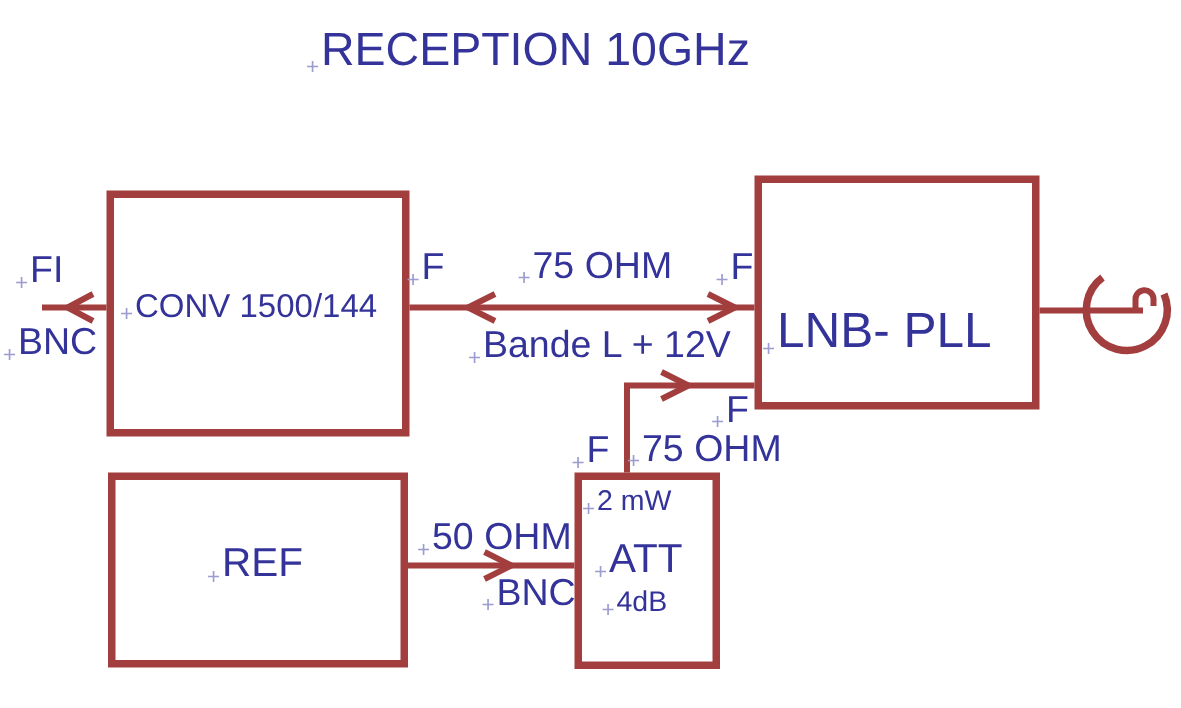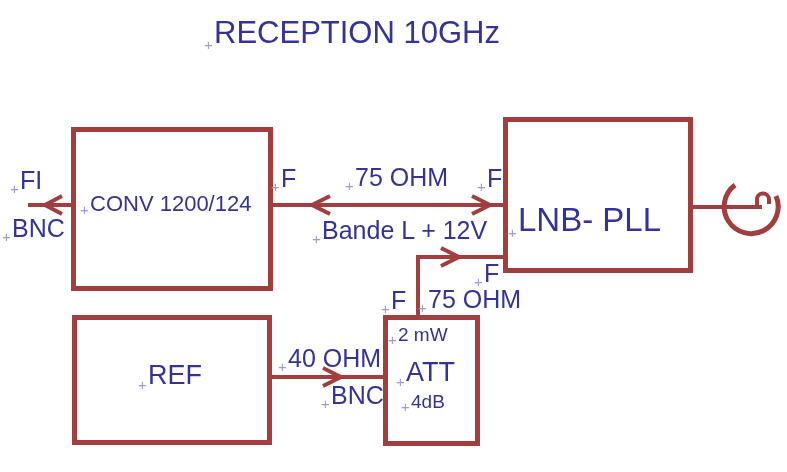--- a/index.html
+++ b/index.html
@@ -72,21 +72,21 @@
     <span class="anchor">+</span>
     <span>FI</span>
   </div>
   <div class="lbl t25" style="left:12px;top:215px;">
     <span class="anchor">+</span>
     <span>BNC</span>
   </div>
 
   <div class="lbl t22" style="left:90px;top:192px;">
     <span class="anchor">+</span>
-    <span>CONV 1200/124</span>
+    <span>CONV 1500/144</span>
   </div>
 
   <div class="lbl t25" style="left:281px;top:165px;">
     <span class="anchor">+</span>
     <span>F</span>
   </div>
   <div class="lbl t25" style="left:355px;top:164px;">
     <span class="anchor">+</span>
     <span>75 OHM</span>
   </div>
@@ -129,20 +129,20 @@
     <span class="anchor">+</span>
     <span>4dB</span>
   </div>
 
   <div class="lbl t27" style="left:148px;top:361px;">
     <span class="anchor">+</span>
     <span>REF</span>
   </div>
   <div class="lbl t25" style="left:288px;top:345px;">
     <span class="anchor">+</span>
-    <span>40 OHM</span>
+    <span>50 OHM</span>
   </div>
   <div class="lbl t25" style="left:331px;top:382px;">
     <span class="anchor">+</span>
     <span>BNC</span>
   </div>
 
 </div>
 
 </body></html>

